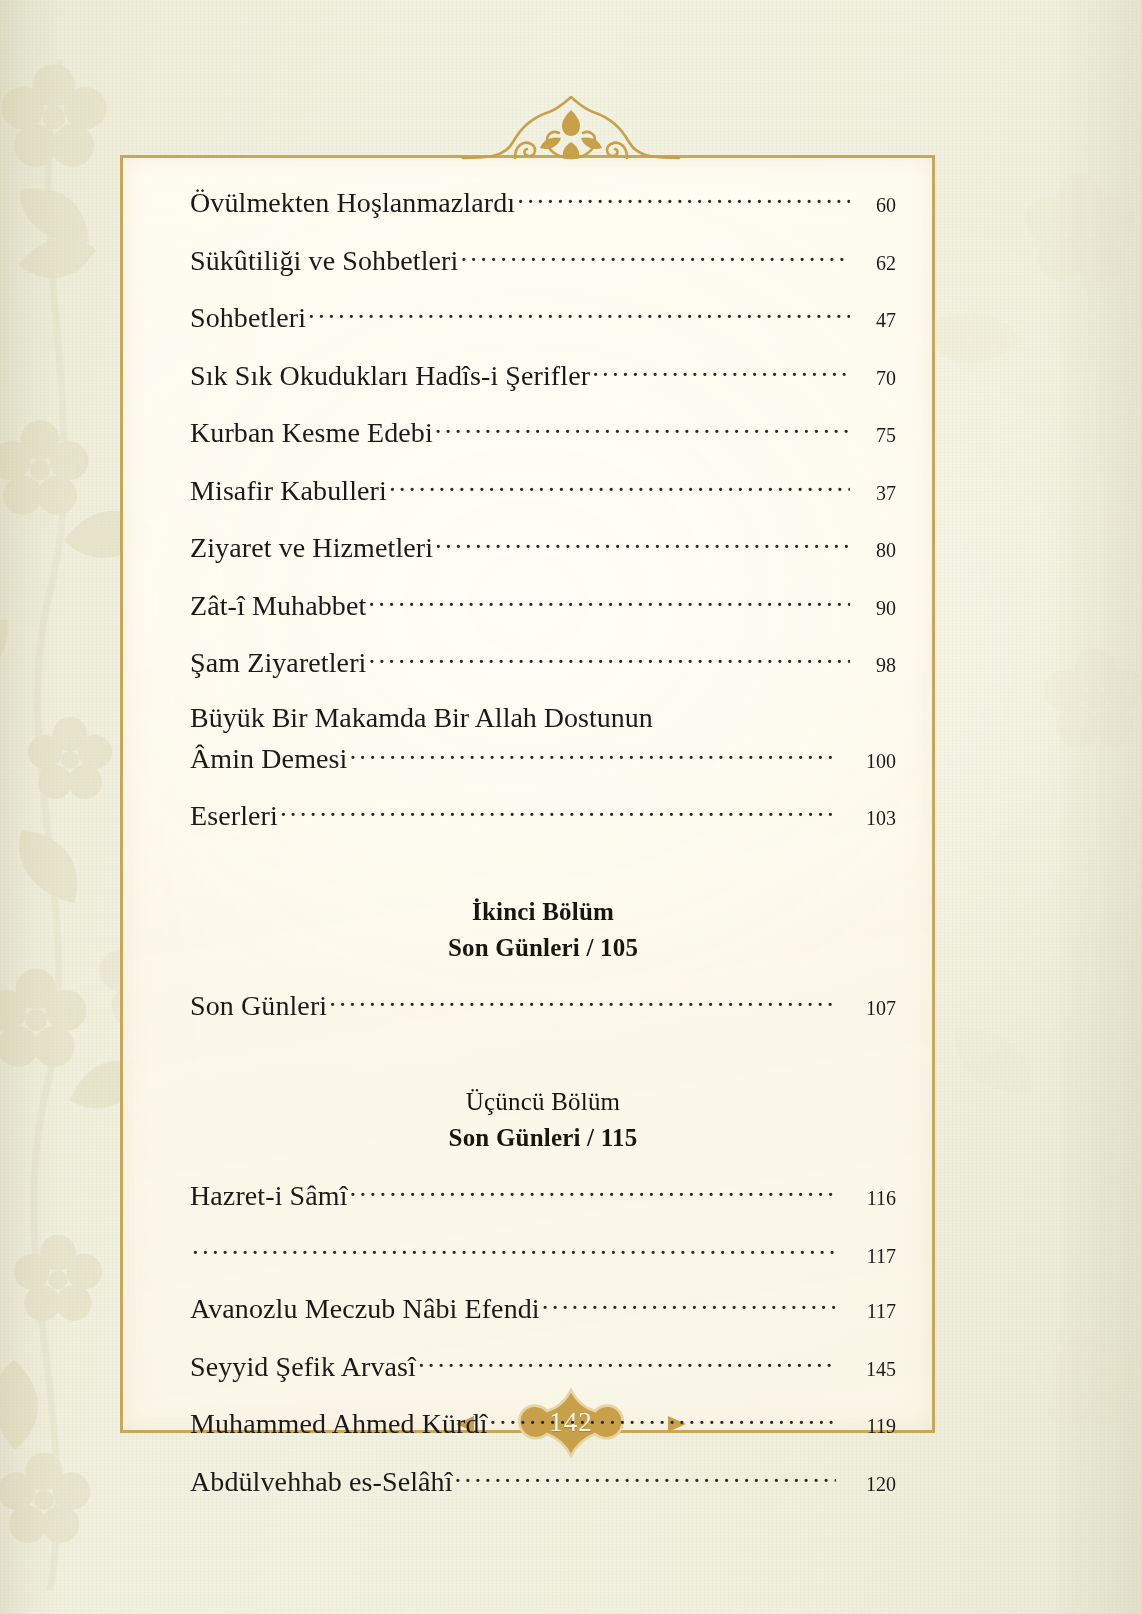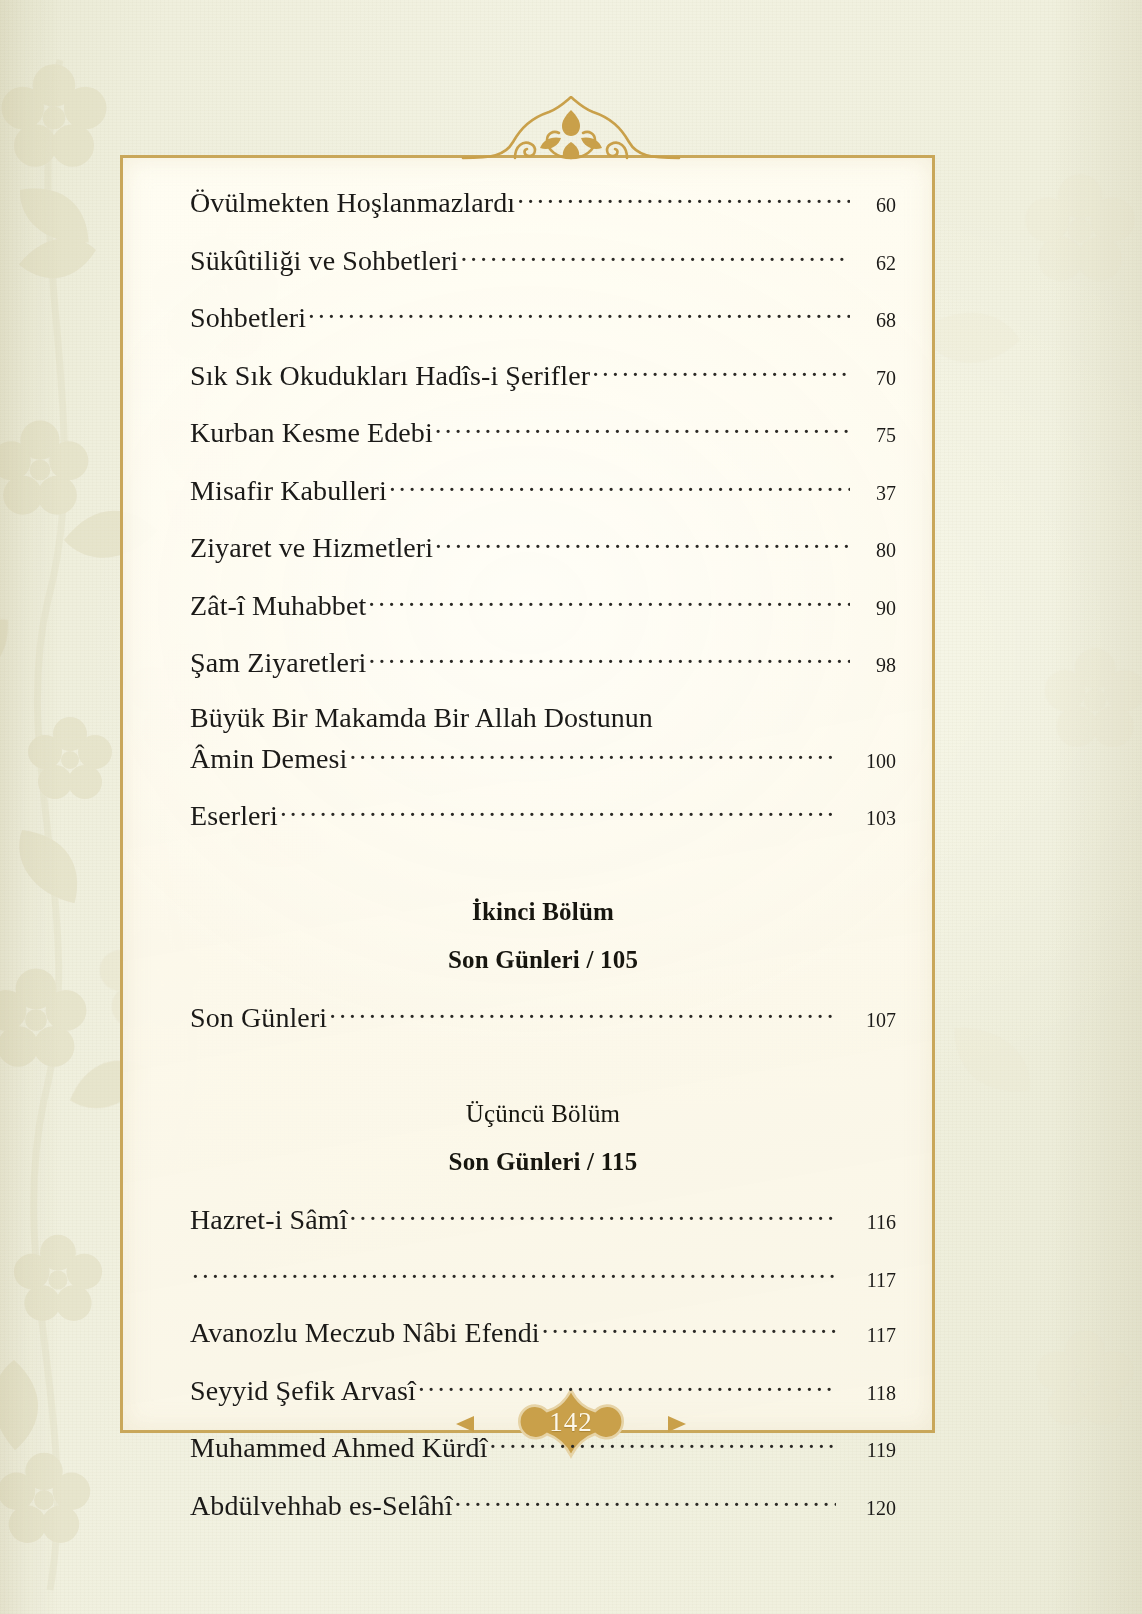--- a/index.html
+++ b/index.html
@@ -185,21 +185,21 @@
     text-align: center;
     margin-top: 62px;
     margin-bottom: 22px;
   }
   .section-head .sh-line {
     font-size: 25px;
     color: #17160f;
     line-height: 1.42;
     letter-spacing: 0.2px;
   }
-  .section-head .sh-bold { font-weight: bold; margin-top: 12px; }
+  .section-head .sh-bold { font-weight: bold; }
   .section-head .sh-regular { font-weight: normal; }
 </style>
 </head>
 <body>
 
 <div class="page">
 
   <div class="paper-grain"></div>
 
   <div class="watermark">
@@ -326,21 +326,21 @@
 
     <div class="toc-row">
       <span class="toc-title">Sükûtiliği ve Sohbetleri</span>
       <span class="toc-dots"></span>
       <span class="toc-page">62</span>
     </div>
 
     <div class="toc-row">
       <span class="toc-title">Sohbetleri</span>
       <span class="toc-dots"></span>
-      <span class="toc-page">68</span>
+      <span class="toc-page">47</span>
     </div>
 
     <div class="toc-row">
       <span class="toc-title">Sık Sık Okudukları Hadîs-i Şerifler</span>
       <span class="toc-dots"></span>
       <span class="toc-page">70</span>
     </div>
 
     <div class="toc-row">
       <span class="toc-title">Kurban Kesme Edebi</span>
@@ -416,21 +416,21 @@
 
     <div class="toc-row">
       <span class="toc-title">Avanozlu Meczub Nâbi Efendi</span>
       <span class="toc-dots"></span>
       <span class="toc-page wide">117</span>
     </div>
 
     <div class="toc-row">
       <span class="toc-title">Seyyid Şefik Arvasî</span>
       <span class="toc-dots"></span>
-      <span class="toc-page wide">118</span>
+      <span class="toc-page wide">145</span>
     </div>
 
     <div class="toc-row">
       <span class="toc-title">Muhammed Ahmed Kürdî</span>
       <span class="toc-dots"></span>
       <span class="toc-page wide">119</span>
     </div>
 
     <div class="toc-row">
       <span class="toc-title">Abdülvehhab es-Selâhî</span>

